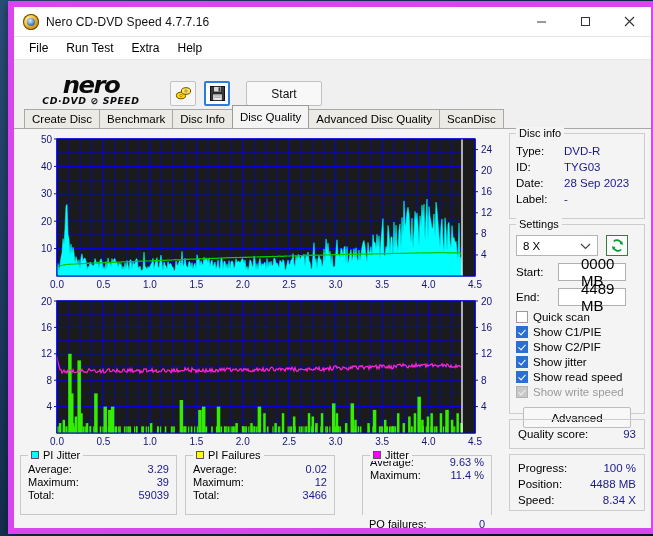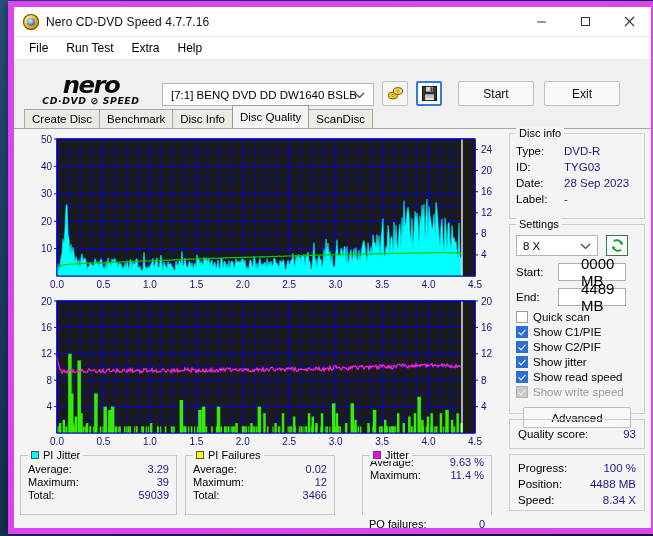--- a/index.html
+++ b/index.html
@@ -438,28 +438,20 @@
     <div class="menu-item">Extra</div>
     <div class="menu-item">Help</div>
   </div>
 
   <div id="toolbar">
     <div id="nero-logo">
       <div class="nero-word">nero</div>
       <div class="nero-sub">CD·DVD ⊘ SPEED</div>
     </div>
 
-    <div id="drive-select">
-      <span>[7:1]   BENQ DVD DD DW1640 BSLB</span>
-      <span class="caret">
-        <svg width="11" height="7" viewBox="0 0 11 7">
-            <polyline points="1,1 5.5,5.5 10,1" fill="none" stroke="#444" stroke-width="1.2"></polyline>
-          </svg>
-      </span>
-    </div>
 
     <div class="tool-icon-btn" id="eject-btn">
       <svg width="17" height="15" viewBox="0 0 17 15">
         <ellipse cx="6" cy="9.5" rx="4.6" ry="3.3" fill="#ffd400" stroke="#6b5200" stroke-width="1"></ellipse>
         <ellipse cx="6" cy="9.5" rx="1.3" ry="1" fill="#fff8c0" stroke="#6b5200" stroke-width="0.6"></ellipse>
         <ellipse cx="11" cy="5" rx="4.6" ry="3.3" fill="#ffe451" stroke="#6b5200" stroke-width="1"></ellipse>
         <ellipse cx="11" cy="5" rx="1.3" ry="1" fill="#fffbdc" stroke="#6b5200" stroke-width="0.6"></ellipse>
       </svg>
     </div>
 
@@ -468,28 +460,28 @@
         <rect x="0.5" y="0.5" width="14" height="14" fill="#3b3b3b" stroke="#101010"></rect>
         <rect x="3.5" y="0.5" width="8" height="5.5" fill="#d8d8d8" stroke="#101010" stroke-width="0.7"></rect>
         <rect x="8.5" y="1.3" width="2" height="4" fill="#3b3b3b"></rect>
         <rect x="2.8" y="8" width="9.4" height="6.5" fill="#e8e8e8" stroke="#101010" stroke-width="0.7"></rect>
         <line x1="4.2" y1="9.8" x2="10.8" y2="9.8" stroke="#8d8d8d" stroke-width="0.7"></line>
         <line x1="4.2" y1="11.3" x2="10.8" y2="11.3" stroke="#8d8d8d" stroke-width="0.7"></line>
       </svg>
     </div>
 
     <div class="tb-button" id="start-btn">Start</div>
-    <div class="tb-button" id="exit-btn">Exit</div>
   </div>
 
   <div id="tabstrip">
     <div class="tab">Create Disc</div>
     <div class="tab">Benchmark</div>
     <div class="tab">Disc Info</div>
     <div class="tab active">Disc Quality</div>
+    <div class="tab">Advanced Disc Quality</div>
     <div class="tab">ScanDisc</div>
   </div>
 
   <div id="content">
 
     <div id="left-col">
 
       <div id="chart-top" class="chart-wrap">
         <svg id="svg-top" width="482" height="160" viewBox="0 0 482 160">
             <rect x="37" y="6" width="418" height="137" fill="#1b1b1b"></rect>

